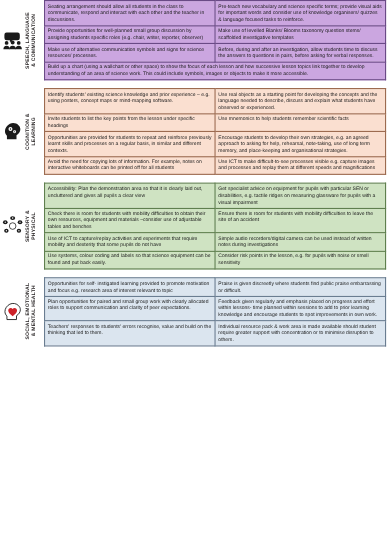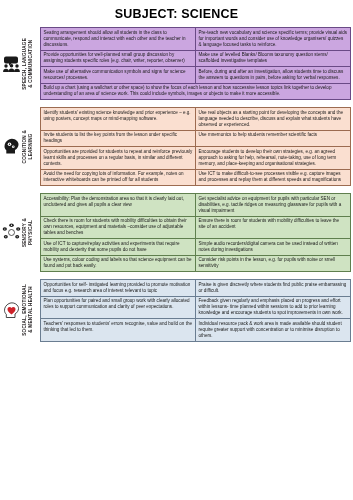--- a/index.html
+++ b/index.html
@@ -92,21 +92,20 @@
 
   .cell-left  { width: 50%; }
   .cell-right { width: 50%; }
   .full { width: 100%; }
 </style>
 </head>
 <body>
 
 <div class="page">
 
-  <div class="page-title">SUBJECT: SCIENCE</div>
 
   <div class="section theme-slc">
     <div class="side">
       <div class="side-icon">
         <svg width="19" height="17" viewBox="0 0 38 34">
           <path d="M8 3 h20 a4 4 0 0 1 4 4 v6 a4 4 0 0 1 -4 4 h-9 l-5 4 v-4 h-6 a4 4 0 0 1 -4 -4 v-6 a4 4 0 0 1 4 -4 z" fill="#1a1a1a"></path>
           <circle cx="8" cy="22" r="3.4" fill="#1a1a1a"></circle>
           <path d="M2.2 34 a5.8 6.6 0 0 1 11.6 0 z" fill="#1a1a1a"></path>
           <circle cx="19" cy="21.4" r="3.6" fill="#1a1a1a"></circle>
           <path d="M12.8 34 a6.2 7 0 0 1 12.4 0 z" fill="#1a1a1a"></path>

